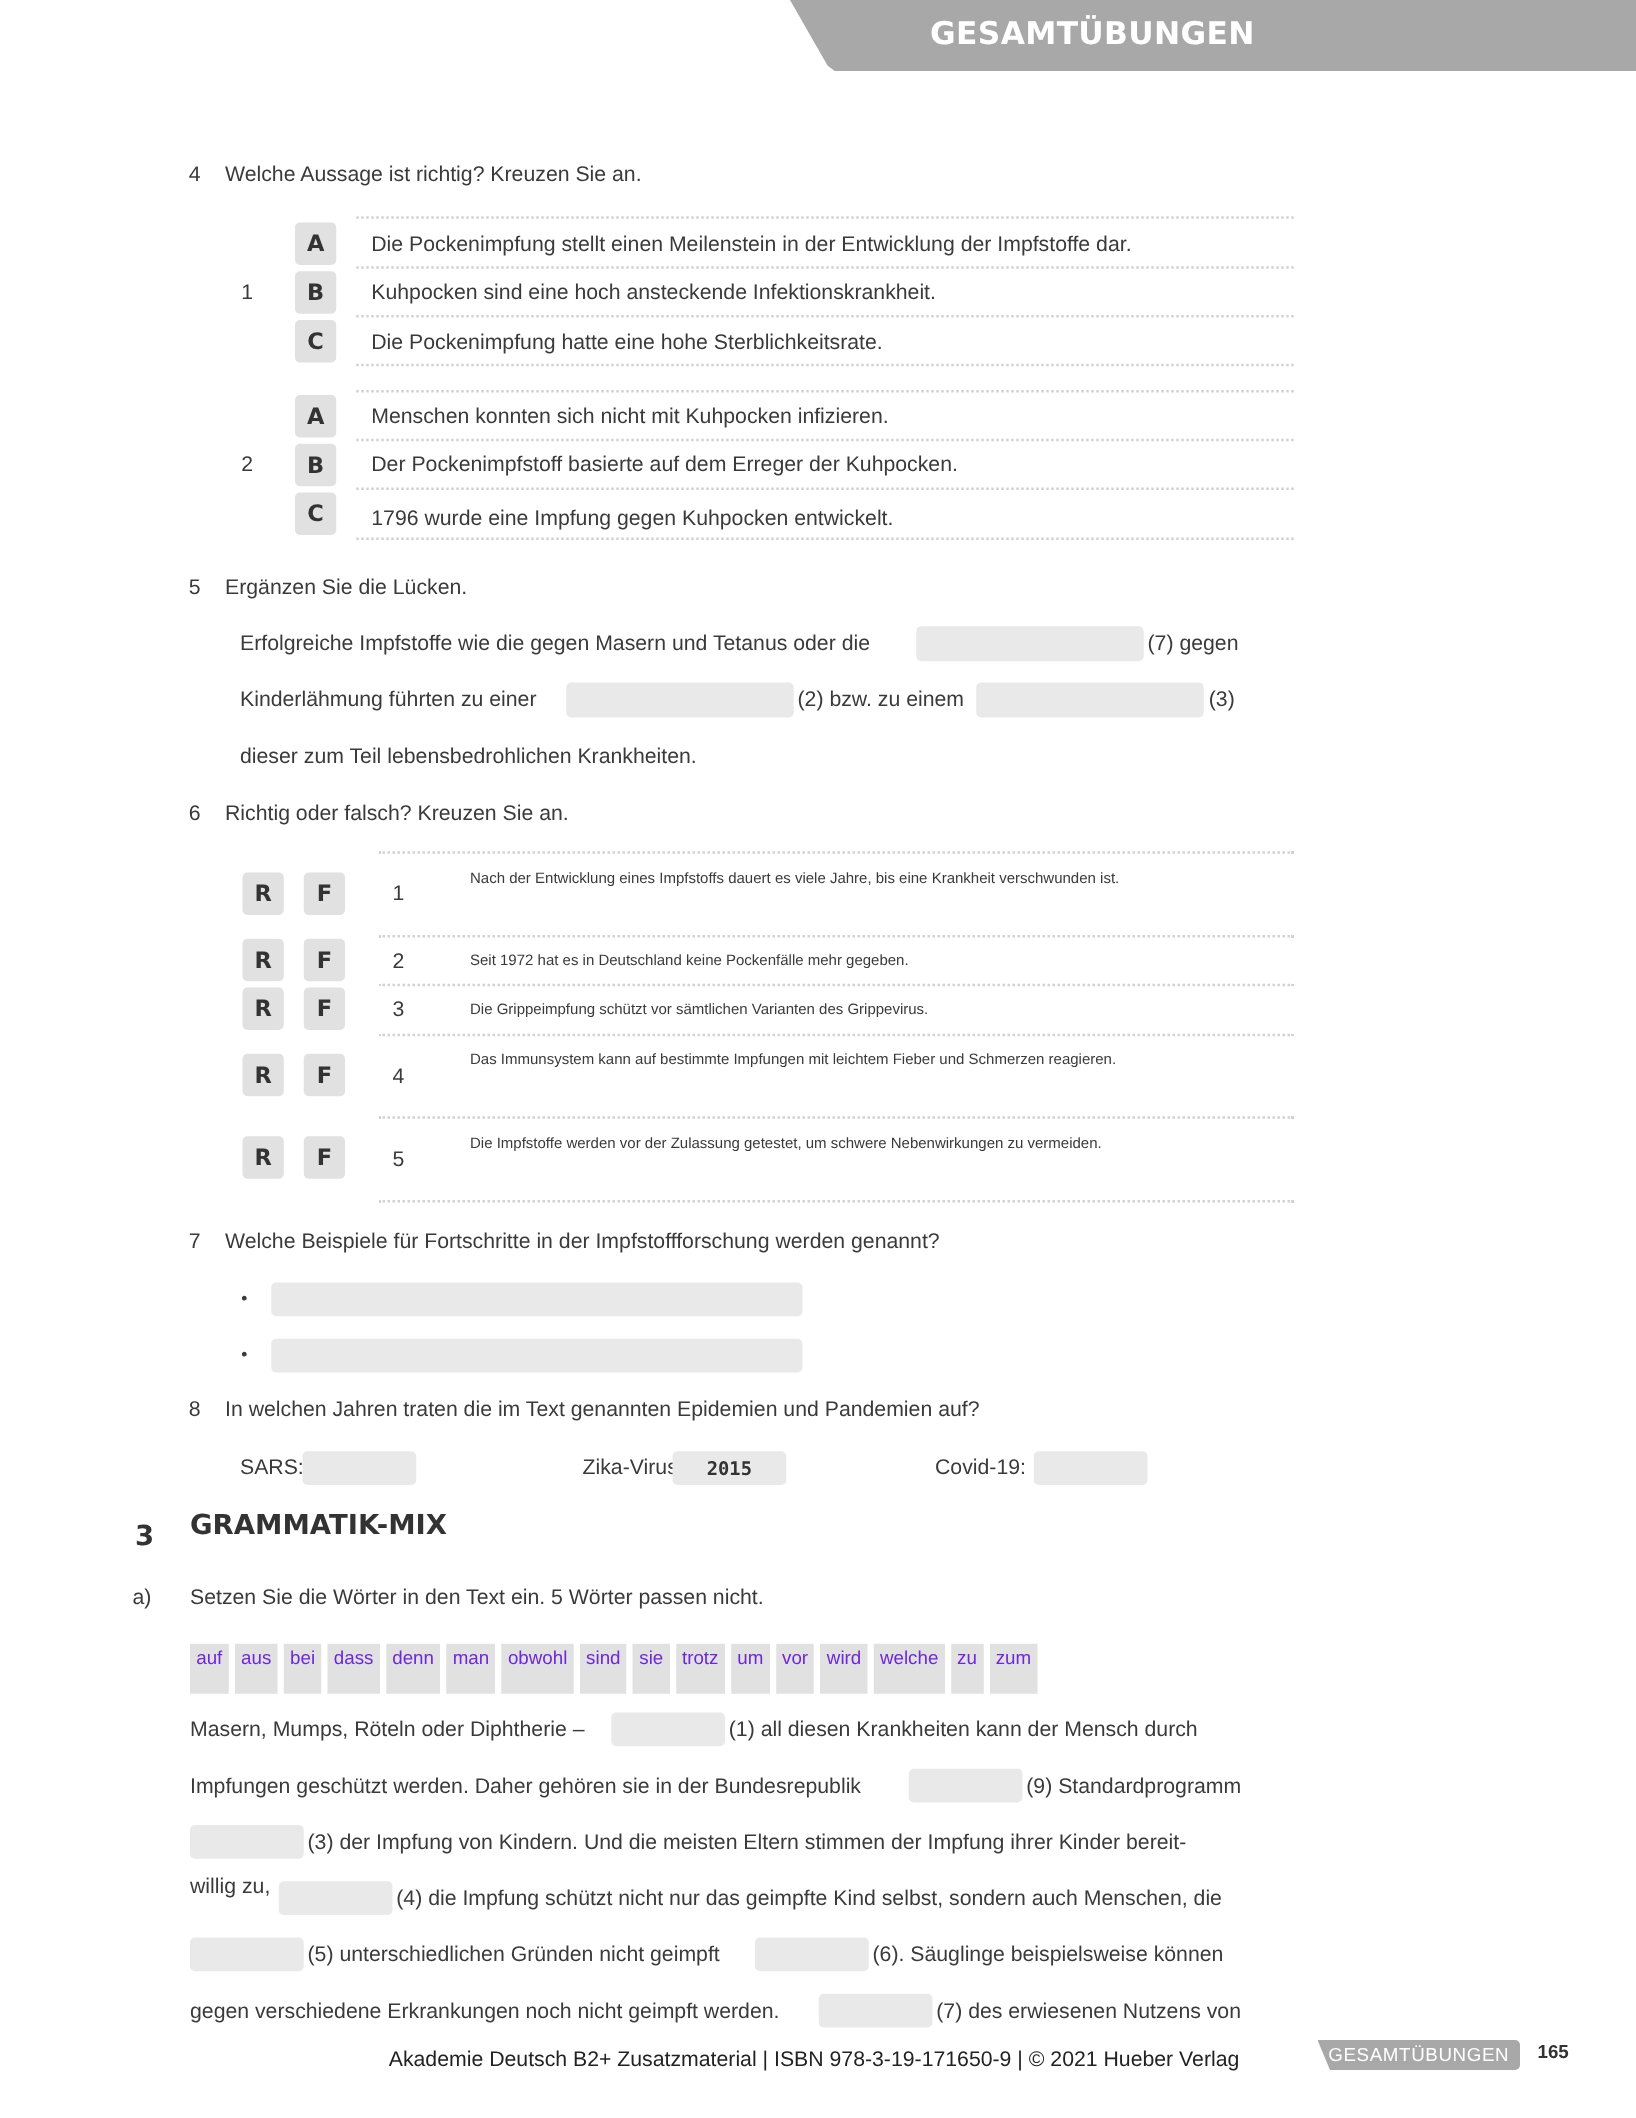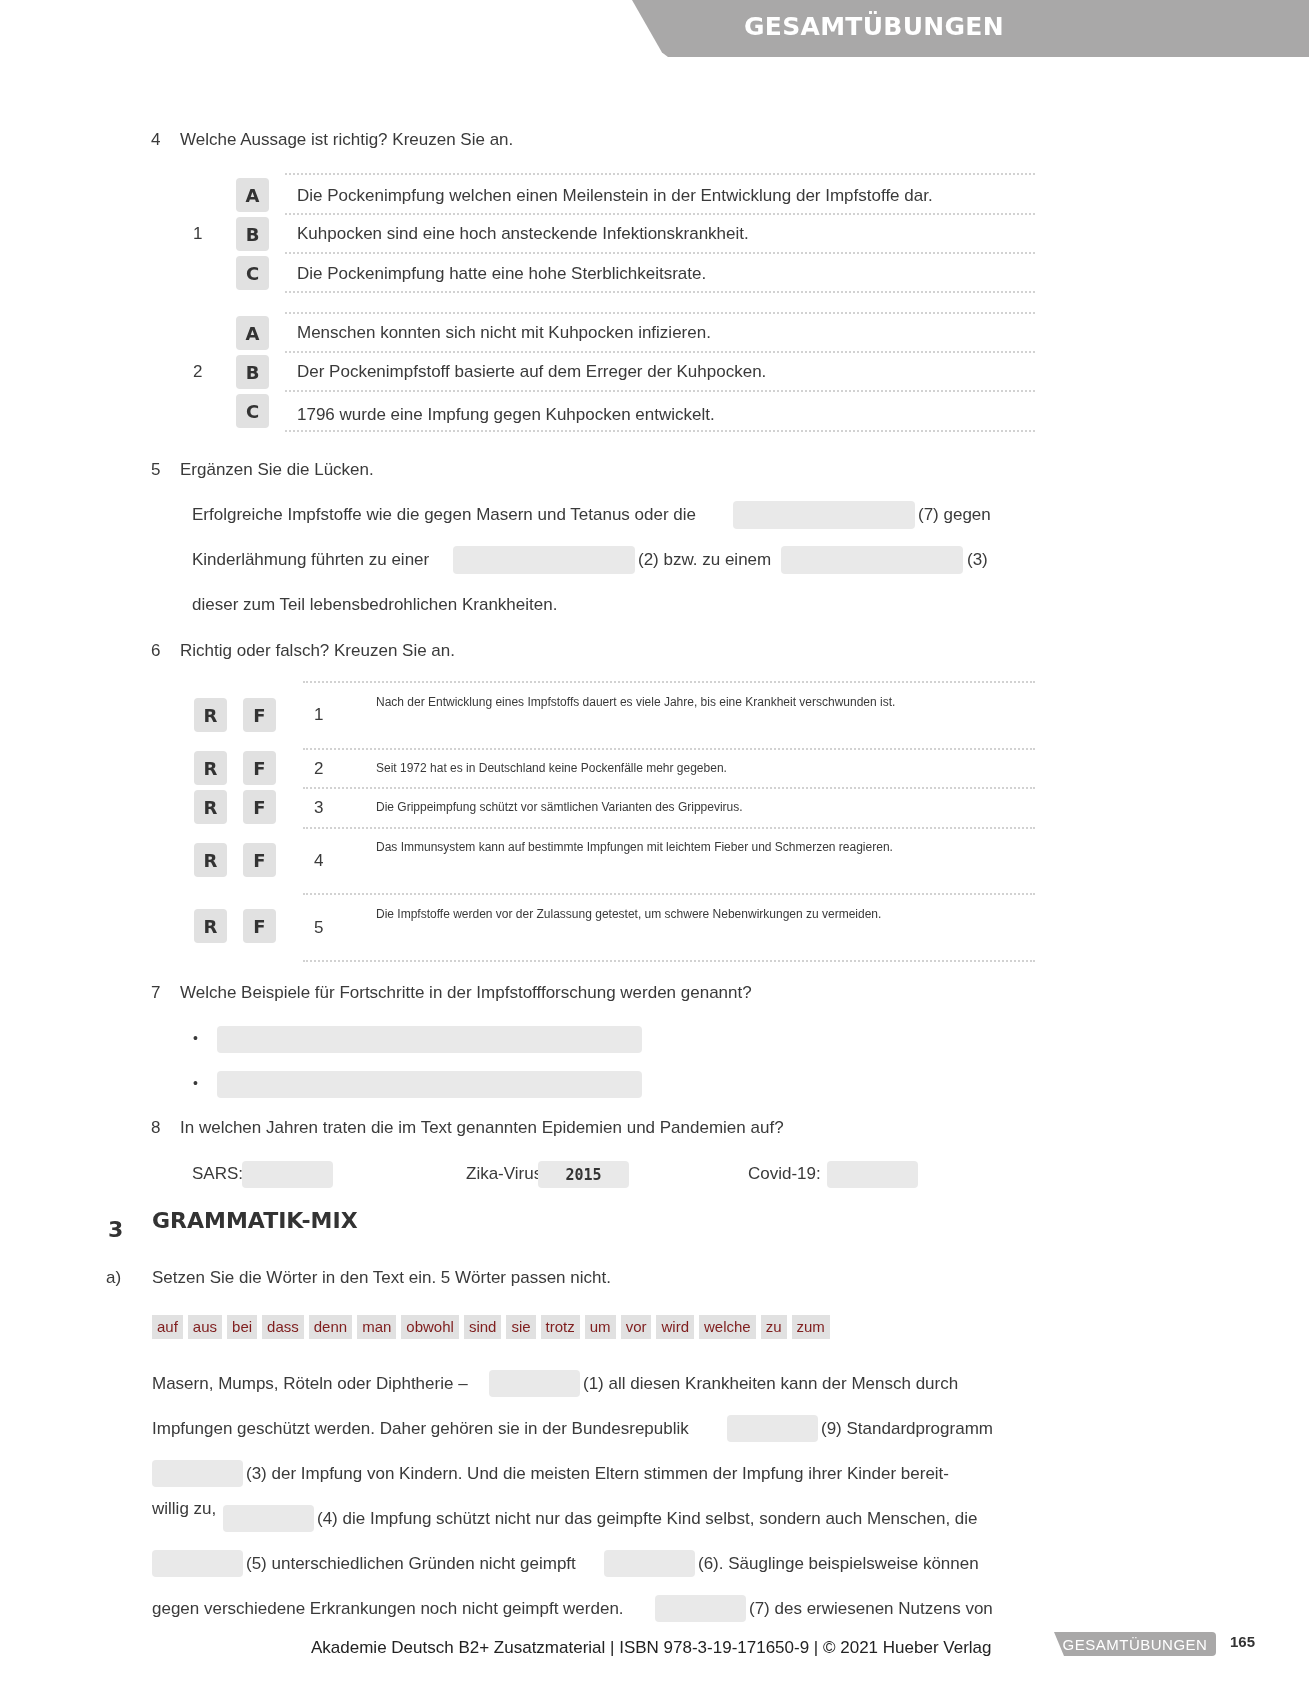--- a/index.html
+++ b/index.html
@@ -38,21 +38,21 @@
 
   .bullet { position: absolute; left: 193px; font-size: 14px; }
   .answer-bar { position: absolute; left: 217px; width: 425px; height: 27px; background: #e9e9e9; border-radius: 4px; }
 
   .handwritten { font-family: "DejaVu Sans Mono", monospace; font-weight: bold; font-size: 15px; color: #333; display:flex; align-items:center; justify-content:center; }
 
   .section-num { position: absolute; left: 108px; font-family: "DejaVu Sans", sans-serif; font-weight: bold; font-size: 22px; color: #333; }
   .section-title { position: absolute; left: 152px; font-family: "DejaVu Sans", sans-serif; font-weight: bold; font-size: 22px; color: #333; }
 
   .wordbank { position: absolute; left: 152px; top: 1315px; display: flex; gap: 5px; }
-  .word { background: #e1e1e1; padding: 0 5px; height: 24px; line-height: 24px; font-size: 15px; color: #7f1d1d; }
+  .word { background: #e1e1e1; padding: 0 5px; height: 40px; line-height: 24px; font-size: 15px; color: #6d28d9; }
 
   .footer-text { position: absolute; left: 311px; top: 1638px; font-size: 17px; color: #222; }
   .footer-tab {
     position: absolute; left: 1054px; top: 1632px; width: 162px; height: 24px; background: #a9a8a8;
     clip-path: polygon(0 0, 100% 0, 100% 100%, 10px 100%);
     border-radius: 0 4px 4px 0;
     color: #fff; font-size: 15px; display: flex; align-items: center; justify-content: center; letter-spacing: 0.5px;
   }
   .page-num { position: absolute; left: 1230px; top: 1633px; font-size: 15px; font-weight: bold; color: #333; }
 </style>
@@ -62,21 +62,21 @@
 <div class="header-tab">
   <span>GESAMTÜBUNGEN</span>
 </div>
 
 <div>
   <span class="qnum" style="top:130px">4</span>
   <span class="qtext" style="top:130px">Welche Aussage ist richtig? Kreuzen Sie an.</span>
 
   <div class="dotline" style="left:285px; width:750px; top:173px"></div>
   <div class="box" style="left:236px; top:178px">A</div>
-  <span class="opt-text" style="top:186px">Die Pockenimpfung welchen einen Meilenstein in der Entwicklung der Impfstoffe dar.</span>
+  <span class="opt-text" style="top:186px">Die Pockenimpfung stellt einen Meilenstein in der Entwicklung der Impfstoffe dar.</span>
   <div class="dotline" style="left:285px; width:750px; top:213px"></div>
   <span class="group-num" style="top:224px">1</span>
   <div class="box" style="left:236px; top:217px">B</div>
   <span class="opt-text" style="top:224px">Kuhpocken sind eine hoch ansteckende Infektionskrankheit.</span>
   <div class="dotline" style="left:285px; width:750px; top:252px"></div>
   <div class="box" style="left:236px; top:256px">C</div>
   <span class="opt-text" style="top:264px">Die Pockenimpfung hatte eine hohe Sterblichkeitsrate.</span>
   <div class="dotline" style="left:285px; width:750px; top:291px"></div>
 
   <div class="dotline" style="left:285px; width:750px; top:312px"></div>

